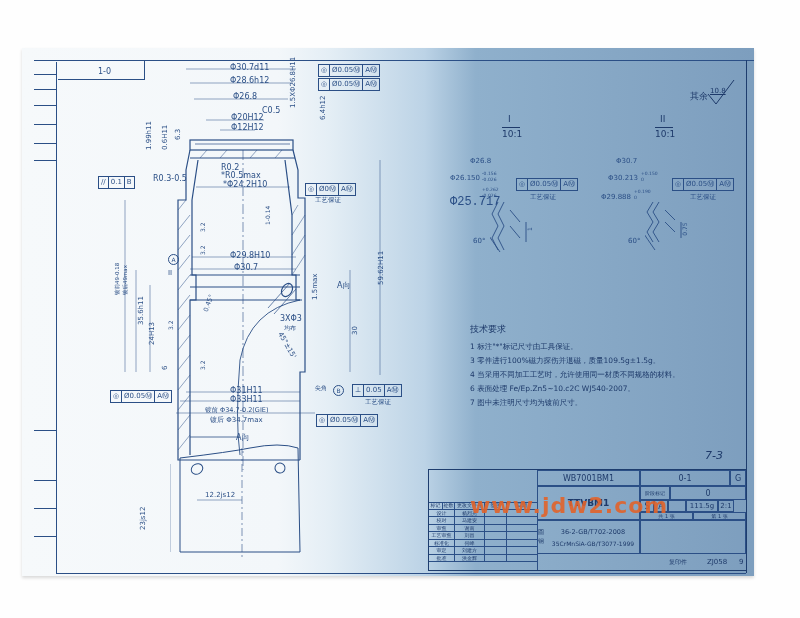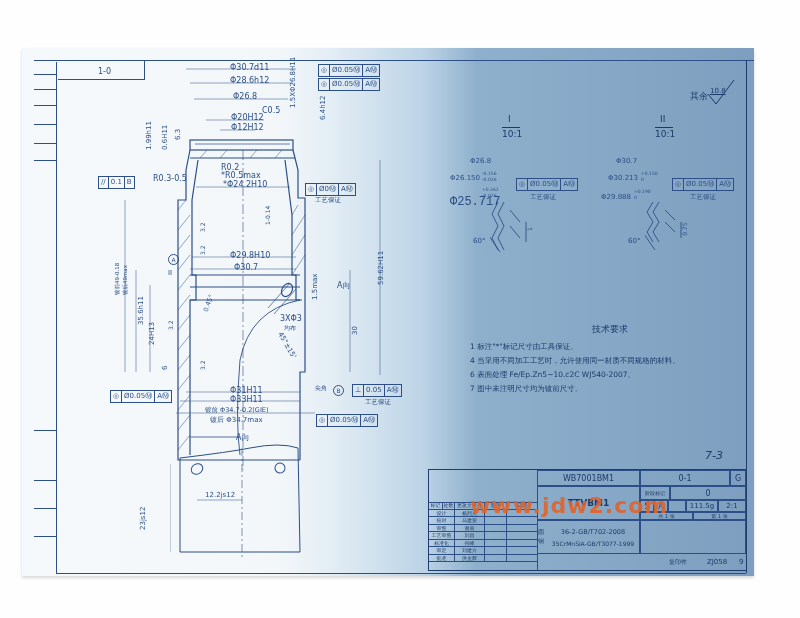--- a/index.html
+++ b/index.html
@@ -7,21 +7,21 @@
   .sheet{position:absolute;left:22px;top:48px;width:732px;height:528px;
     background:linear-gradient(90deg,#f6f9fb 0%,#f3f7fa 35%,#e4eef5 42%,#bcd3e6 55%,#8fb0cc 62%,#7d9ebe 100%);
     box-shadow:0 2px 3px rgba(0,0,0,.15);}
   .abs{position:absolute;}
   .t{position:absolute;white-space:nowrap;color:#2b4f86;font-size:8px;line-height:1;}
   .dark{color:#1e3a6a;}
   .fcf{position:absolute;display:flex;border:1px solid #2b4f86;height:11px;font-size:7px;background:rgba(255,255,255,.05);}
   .fcf span{border-right:1px solid #2b4f86;padding:0 2px;line-height:11px;}
   .fcf span:last-child{border-right:none;}
   .tech{position:absolute;left:470px;top:323px;width:280px;}
-  .tech .title{font-size:9px;text-align:center;margin-bottom:4px;color:#1e3a6a;}
+  .tech .title{font-size:9px;text-align:left;margin-bottom:4px;color:#1e3a6a;}
   .tech .item{font-size:7.5px;height:14px;line-height:14px;color:#1e3a6a;}
   .tb{position:absolute;left:428px;top:469px;width:317px;height:100px;border:1px solid #1e3d6e;font-size:7px;color:#1e3a6a;}
   .cell{position:absolute;border:1px solid #2b4f86;box-sizing:border-box;display:flex;align-items:center;justify-content:center;font-size:7px;}
   .wm{position:absolute;left:470px;top:493px;font-size:22px;color:#e2632a;font-weight:bold;letter-spacing:1px;opacity:.9;}
   .revrow{display:flex;height:7.5px;font-size:5px;}
   .revrow div{border-right:1px solid #2b4f86;border-bottom:1px solid #2b4f86;box-sizing:border-box;overflow:hidden;text-align:center;line-height:7px;}
   .lefttab{position:absolute;left:16px;width:22px;height:1px;background:#2b4f86;}
 </style>
 </head>
 <body>
@@ -273,20 +273,21 @@
     <line x1="36" y1="22" x2="36" y2="38"></line>
     <path d="M -5,28 Q 3,40 10,50"></path>
   </g>
 </svg>
 <div class="t" style="left:628px;top:238px;font-size:7px;">60°</div>
 <div class="t" style="left:678px;top:226px;font-size:6px;transform:rotate(-90deg);">0.75</div>
 
 <div class="tech">
   <div class="title">技术要求</div>
   <div class="item">1 标注"*"标记尺寸由工具保证。</div>
+  <div class="item">3 零件进行100%磁力探伤并退磁，质量109.5g±1.5g。</div>
   <div class="item">4 当采用不同加工工艺时，允许使用同一材质不同规格的材料。</div>
   <div class="item">6 表面处理 Fe/Ep.Zn5~10.c2C WJ540-2007。</div>
   <div class="item">7 图中未注明尺寸均为镀前尺寸。</div>
 </div>
 <div class="t dark" style="left:705px;top:450px;font-size:11px;font-style:italic;">7-3</div>
 
 <div class="tb">
 
   <div class="abs" style="left:0;top:0;width:108px;height:100px;border-right:1px solid #2b4f86;">
     <div class="abs" style="left:0;top:0;width:108px;height:32px;border-bottom:1px solid #2b4f86;"></div>
@@ -351,21 +352,21 @@
     <span style="font-size:6px;margin-top:4px;">35CrMnSiA-GB/T3077-1999</span>
   </div>
   <div class="cell" style="left:211px;top:0;width:90px;height:16px;font-size:8px;">0-1</div>
   <div class="cell" style="left:301px;top:0;width:16px;height:16px;font-size:8px;">G</div>
   <div class="cell" style="left:211px;top:16px;width:30px;height:14px;font-size:5px;">阶段标记</div>
   <div class="cell" style="left:241px;top:16px;width:76px;height:14px;font-size:8px;">0</div>
   <div class="cell" style="left:211px;top:30px;width:14px;height:12px;font-size:8px;">S</div>
   <div class="cell" style="left:225px;top:30px;width:14px;height:12px;font-size:8px;">A</div>
   <div class="cell" style="left:239px;top:30px;width:18px;height:12px;"></div>
   <div class="cell" style="left:257px;top:30px;width:32px;height:12px;font-size:7px;">111.5g</div>
-  <div class="cell" style="left:289px;top:30px;width:28px;height:12px;font-size:7px;">2:1</div>
+  <div class="cell" style="left:289px;top:30px;width:16px;height:12px;font-size:7px;">2:1</div>
   <div class="cell" style="left:211px;top:42px;width:53px;height:8px;font-size:5px;">共 1 张</div>
   <div class="cell" style="left:264px;top:42px;width:53px;height:8px;font-size:5px;">第 1 张</div>
   <div class="cell" style="left:211px;top:50px;width:106px;height:34px;"></div>
   <div class="t dark" style="left:240px;top:89px;font-size:6px;">复印件</div>
   <div class="t dark" style="left:278px;top:89px;font-size:7px;">ZJ058</div>
   <div class="t dark" style="left:310px;top:89px;font-size:7px;">9</div>
 </div>
 
 <div class="wm">www.jdw2.com</div>
 

